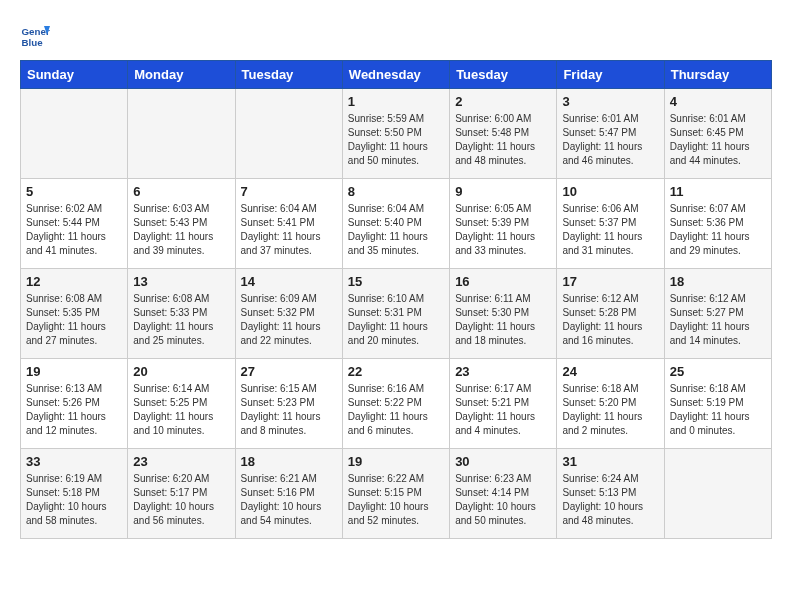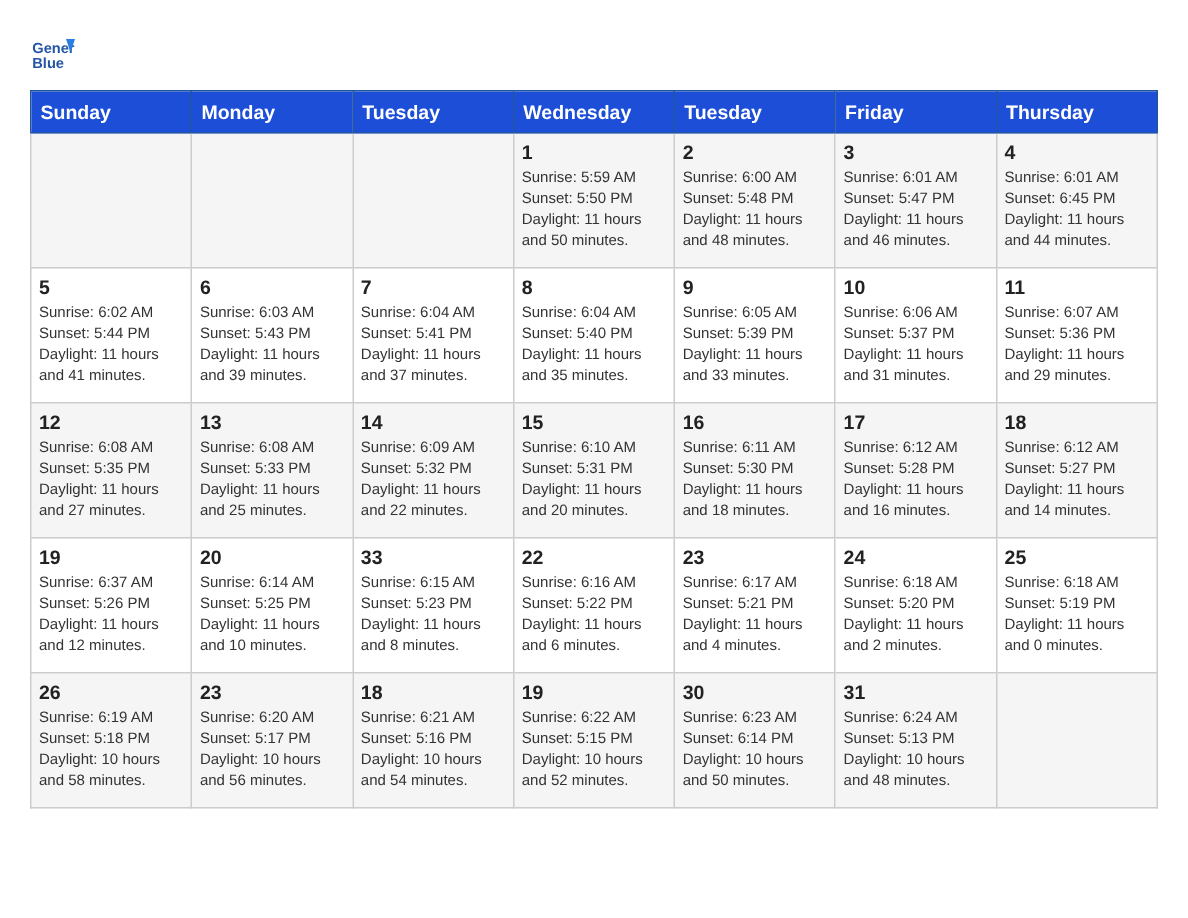--- a/index.html
+++ b/index.html
@@ -238,34 +238,34 @@
           <span class="day-number">18</span>
           <div class="day-info">Sunrise: 6:12 AM
 Sunset: 5:27 PM
 Daylight: 11 hours
 and 14 minutes.</div>
         </td>
       </tr>
       <tr>
         <td>
           <span class="day-number">19</span>
-          <div class="day-info">Sunrise: 6:37 AM
+          <div class="day-info">Sunrise: 6:13 AM
 Sunset: 5:26 PM
 Daylight: 11 hours
 and 12 minutes.</div>
         </td>
         <td>
           <span class="day-number">20</span>
           <div class="day-info">Sunrise: 6:14 AM
 Sunset: 5:25 PM
 Daylight: 11 hours
 and 10 minutes.</div>
         </td>
         <td>
-          <span class="day-number">33</span>
+          <span class="day-number">27</span>
           <div class="day-info">Sunrise: 6:15 AM
 Sunset: 5:23 PM
 Daylight: 11 hours
 and 8 minutes.</div>
         </td>
         <td>
           <span class="day-number">22</span>
           <div class="day-info">Sunrise: 6:16 AM
 Sunset: 5:22 PM
 Daylight: 11 hours
@@ -288,21 +288,21 @@
         <td>
           <span class="day-number">25</span>
           <div class="day-info">Sunrise: 6:18 AM
 Sunset: 5:19 PM
 Daylight: 11 hours
 and 0 minutes.</div>
         </td>
       </tr>
       <tr>
         <td>
-          <span class="day-number">26</span>
+          <span class="day-number">33</span>
           <div class="day-info">Sunrise: 6:19 AM
 Sunset: 5:18 PM
 Daylight: 10 hours
 and 58 minutes.</div>
         </td>
         <td>
           <span class="day-number">23</span>
           <div class="day-info">Sunrise: 6:20 AM
 Sunset: 5:17 PM
 Daylight: 10 hours
@@ -318,21 +318,21 @@
         <td>
           <span class="day-number">19</span>
           <div class="day-info">Sunrise: 6:22 AM
 Sunset: 5:15 PM
 Daylight: 10 hours
 and 52 minutes.</div>
         </td>
         <td>
           <span class="day-number">30</span>
           <div class="day-info">Sunrise: 6:23 AM
-Sunset: 6:14 PM
+Sunset: 4:14 PM
 Daylight: 10 hours
 and 50 minutes.</div>
         </td>
         <td>
           <span class="day-number">31</span>
           <div class="day-info">Sunrise: 6:24 AM
 Sunset: 5:13 PM
 Daylight: 10 hours
 and 48 minutes.</div>
         </td>

